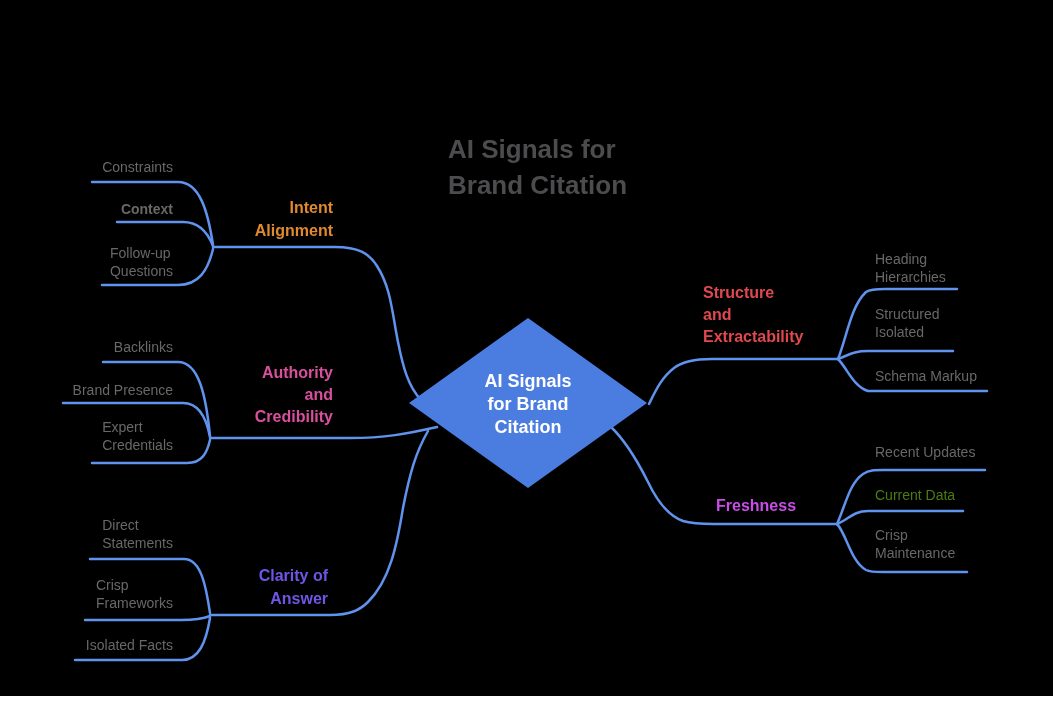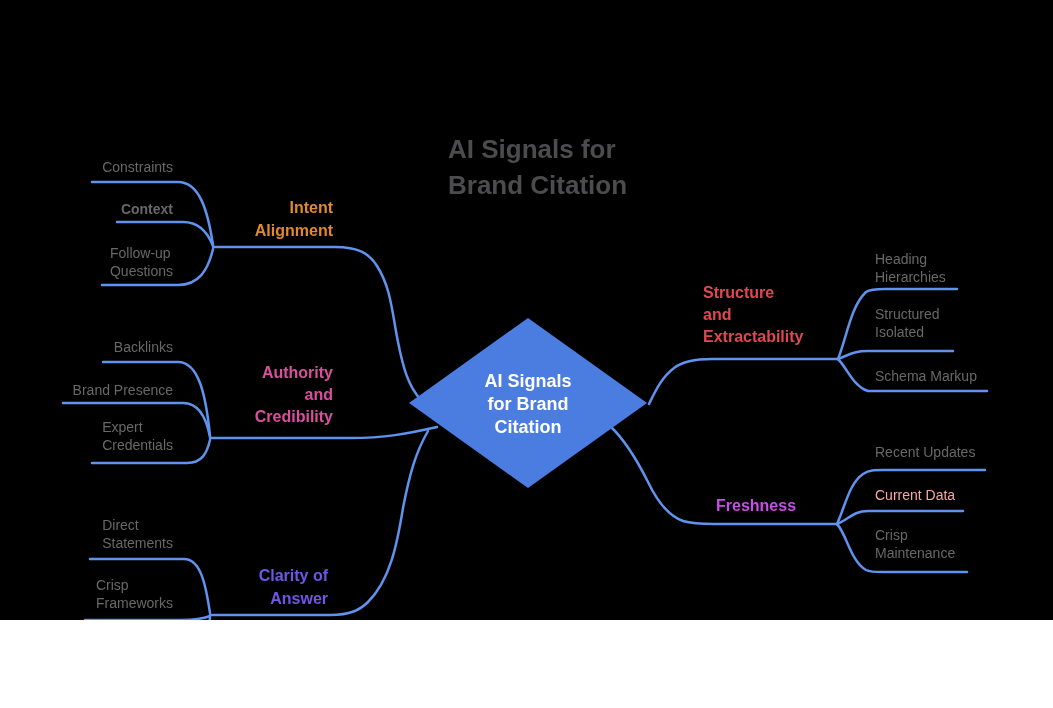--- a/index.html
+++ b/index.html
@@ -1,20 +1,20 @@
 <!DOCTYPE html>
 <html><head>
 <meta charset="utf-8">
 <style>
   html,body{margin:0;padding:0;}
   body{font-family:"Liberation Sans", sans-serif;}
   #canvas{
     position:relative;
     width:1053px;
-    height:620px;
+    height:696px;
     overflow:hidden;
   }
   #edges-svg{position:absolute;left:0;top:0;}
   .label{
     position:absolute;
     white-space:pre-line;
   }
   .child-label{
     font-size:14px;
     line-height:18px;
@@ -136,17 +136,17 @@
   <div class="label child-label child-left" id="node-crisp-frameworks" style="color: rgb(104, 104, 104);">Crisp
 Frameworks</div>
   <div class="label child-label child-left" id="node-isolated-facts" style="color: rgb(104, 104, 104);">Isolated Facts</div>
 
   <div class="label child-label child-right" id="node-heading-hierarchies" style="color: rgb(104, 104, 104);">Heading
 Hierarchies</div>
   <div class="label child-label child-right" id="node-structured-formats" style="color: rgb(104, 104, 104);">Structured
 Isolated</div>
   <div class="label child-label child-right" id="node-schema-markup" style="color: rgb(104, 104, 104);">Schema Markup</div>
   <div class="label child-label child-right" id="node-recent-updates" style="color: rgb(104, 104, 104);">Recent Updates</div>
-  <div class="label child-label child-right" id="node-current-data" style="color: #fca5a5;">Current Data</div>
+  <div class="label child-label child-right" id="node-current-data" style="color: #4d7c0f;">Current Data</div>
   <div class="label child-label child-right" id="node-active-maintenance" style="color: rgb(104, 104, 104);">Crisp
 Maintenance</div>
 
 </div>
 
 </body></html>

